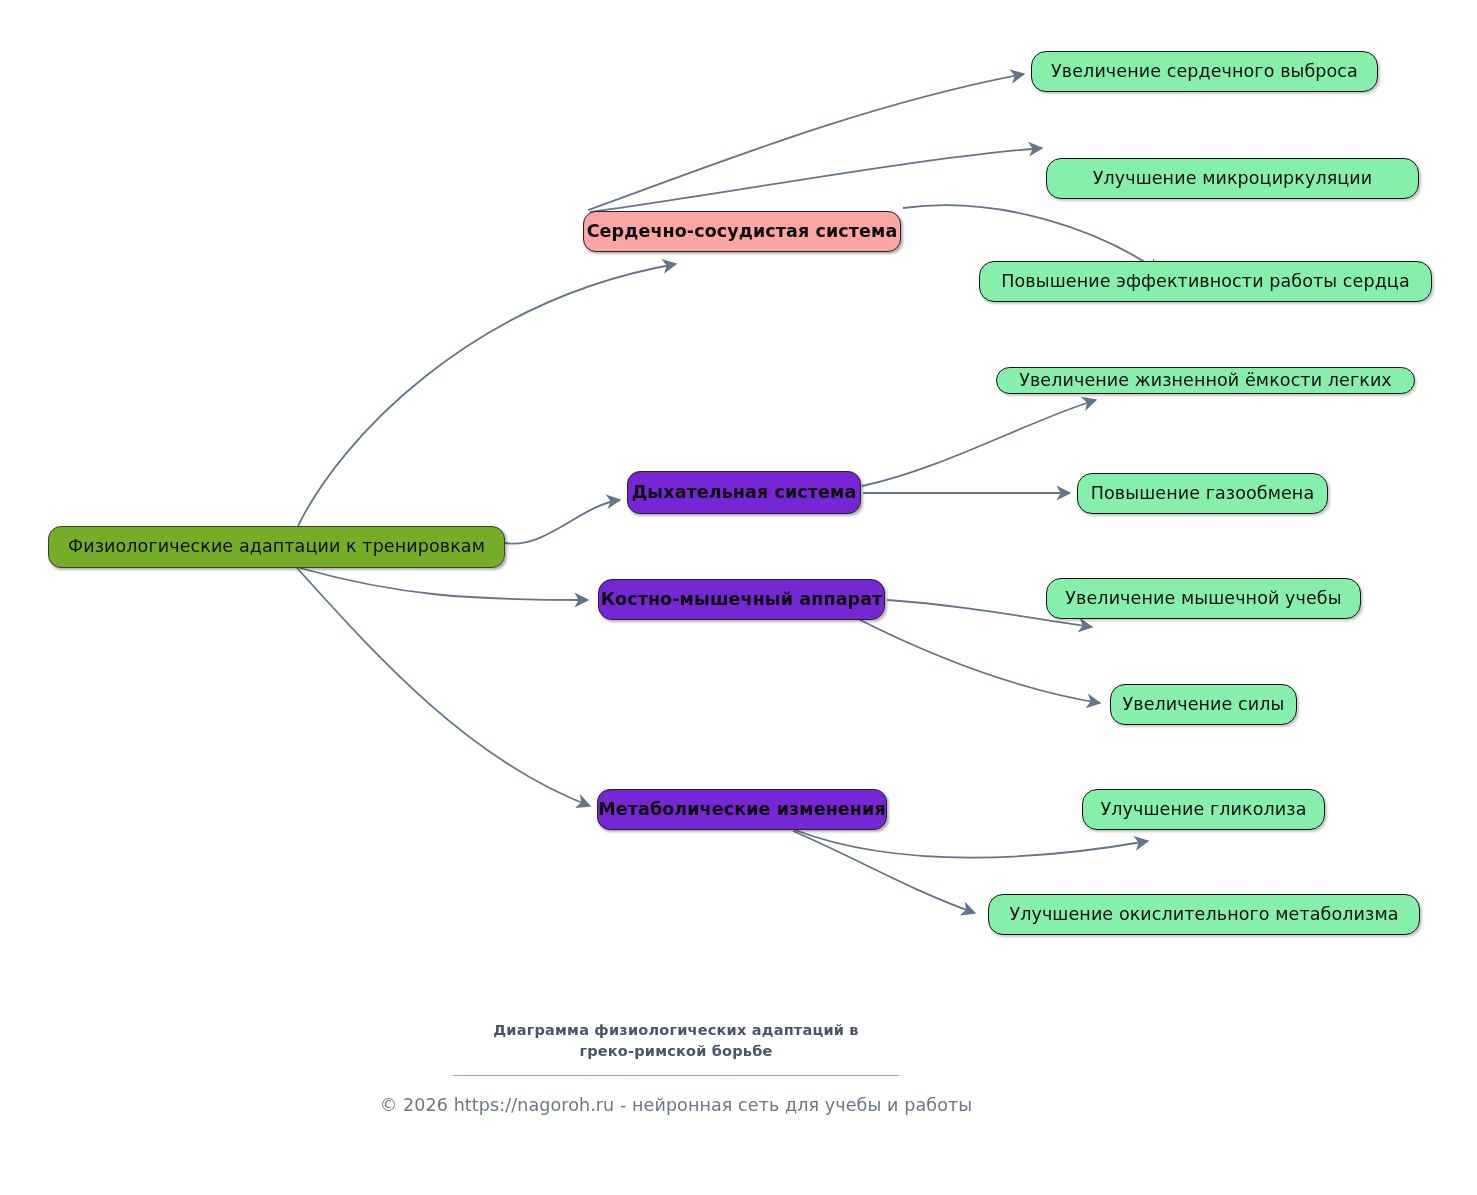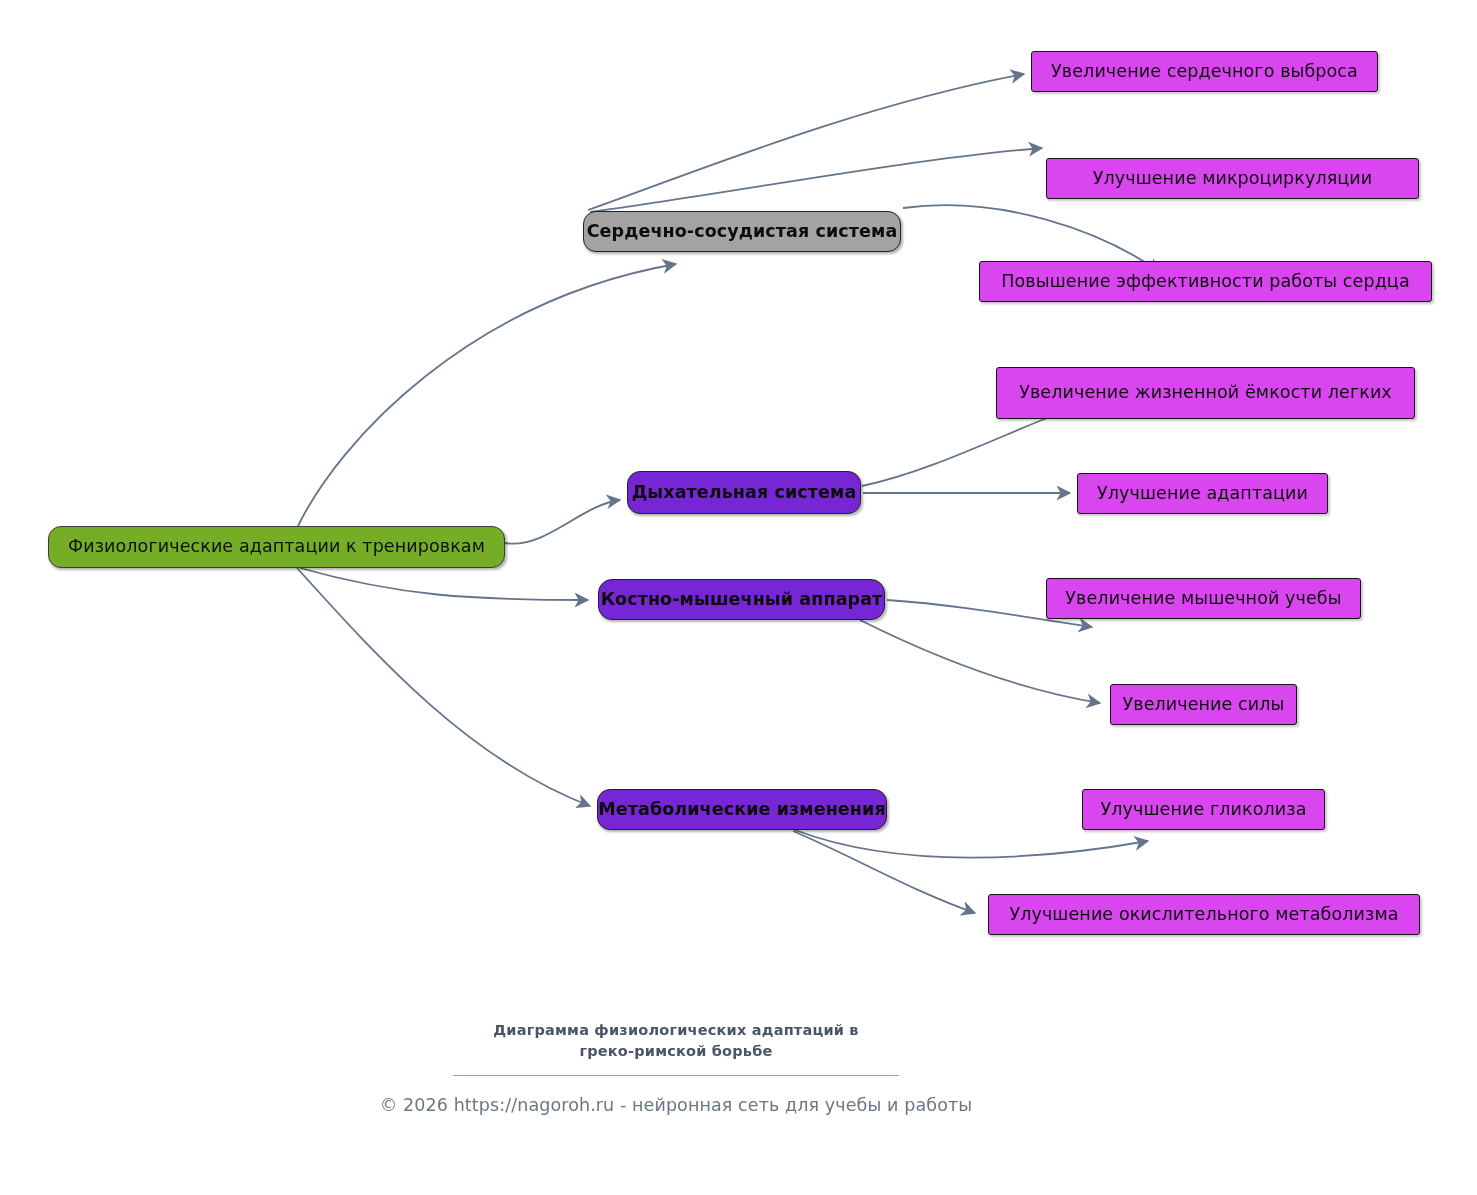--- a/index.html
+++ b/index.html
@@ -47,25 +47,25 @@
   }
   .node-branch {
     background: #7626d4;
     border: 1.4px solid #222222;
     color: #0d0d0d;
     font-size: 17.5px;
     font-weight: bold;
     box-shadow: 1.5px 2px 2.5px rgba(0,0,0,0.30);
   }
   .node-leaf {
-    background: #d946ef;
+    background: #86efac;
     border: 1.4px solid #141414;
     color: #101010;
     font-size: 17.5px;
-    border-radius: 3px;
+    border-radius: 15px;
     box-shadow: 1.5px 2px 2.5px rgba(0,0,0,0.22);
   }
   #footer {
     position: absolute;
     left: 4px;
     width: 1344px;
     text-align: center;
   }
   #footer-title {
     font-size: 14.5px;
@@ -112,46 +112,46 @@
         <path d="M 860,620 C 940,660 1020,690 1100,703" fill="none" stroke="#64748b" stroke-width="1.8" marker-end="url(#arrow)"></path>
         <path d="M 795,830 C 900,870 1040,860 1148,841" fill="none" stroke="#64748b" stroke-width="1.8" marker-end="url(#arrow)"></path>
         <path d="M 793,831 C 860,860 910,890 975,913" fill="none" stroke="#64748b" stroke-width="1.8" marker-end="url(#arrow)"></path>
       </g>
   </svg>
 
   <div id="nodes-layer">
       <div class="node node-root" style="left: 48px; top: 526px; width: 457px; height: 42px; background: rgb(118, 173, 39);">
         <span>Физиологические адаптации к тренировкам</span>
       </div>
-      <div class="node node-branch" style="left: 583px; top: 211px; width: 318px; height: 41px; background: #a3a3a3;">
+      <div class="node node-branch" style="left: 583px; top: 211px; width: 318px; height: 41px; background: #fca5a5;">
         <span>Сердечно-сосудистая система</span>
       </div>
       <div class="node node-branch" style="left: 627px; top: 471px; width: 234px; height: 43px; background: rgb(118, 38, 212);">
         <span>Дыхательная система</span>
       </div>
       <div class="node node-branch" style="left: 598px; top: 579px; width: 287px; height: 41px; background: rgb(118, 38, 212); border-radius: 14px;">
         <span>Костно-мышечный аппарат</span>
       </div>
       <div class="node node-branch" style="left: 597px; top: 789px; width: 290px; height: 41px; background: rgb(118, 38, 212);">
         <span>Метаболические изменения</span>
       </div>
       <div class="node node-leaf" style="left: 1031px; top: 51px; width: 347px; height: 41px;">
         <span>Увеличение сердечного выброса</span>
       </div>
       <div class="node node-leaf" style="left: 1046px; top: 158px; width: 373px; height: 41px;">
         <span>Улучшение микроциркуляции</span>
       </div>
       <div class="node node-leaf" style="left: 979px; top: 261px; width: 453px; height: 41px;">
         <span>Повышение эффективности работы сердца</span>
       </div>
-      <div class="node node-leaf" style="left: 996px; top: 367px; width: 419px; height: 52px;">
+      <div class="node node-leaf" style="left: 996px; top: 367px; width: 419px; height: 27px;">
         <span>Увеличение жизненной ёмкости легких</span>
       </div>
       <div class="node node-leaf" style="left: 1077px; top: 473px; width: 251px; height: 41px;">
-        <span>Улучшение адаптации</span>
+        <span>Повышение газообмена</span>
       </div>
       <div class="node node-leaf" style="left: 1046px; top: 578px; width: 315px; height: 41px;">
         <span>Увеличение мышечной учебы</span>
       </div>
       <div class="node node-leaf" style="left: 1110px; top: 684px; width: 187px; height: 41px;">
         <span>Увеличение силы</span>
       </div>
       <div class="node node-leaf" style="left: 1082px; top: 789px; width: 243px; height: 41px;">
         <span>Улучшение гликолиза</span>
       </div>

